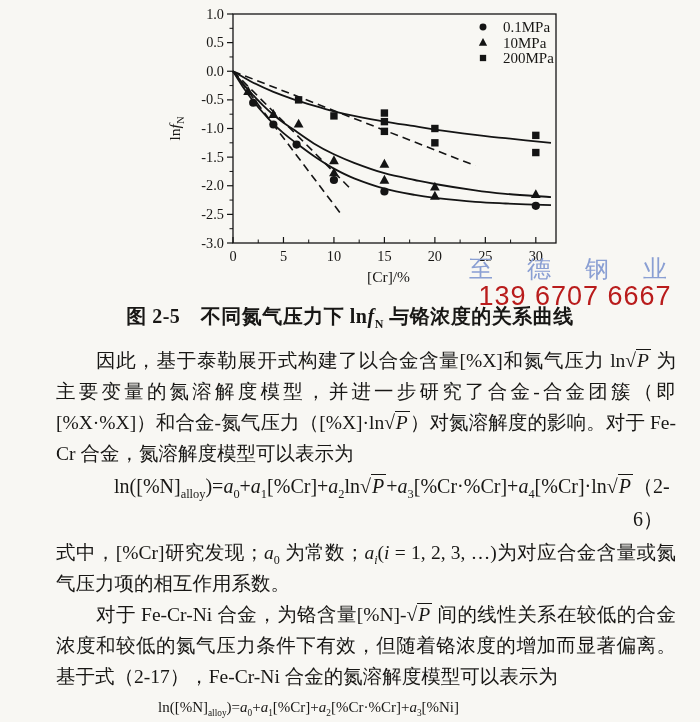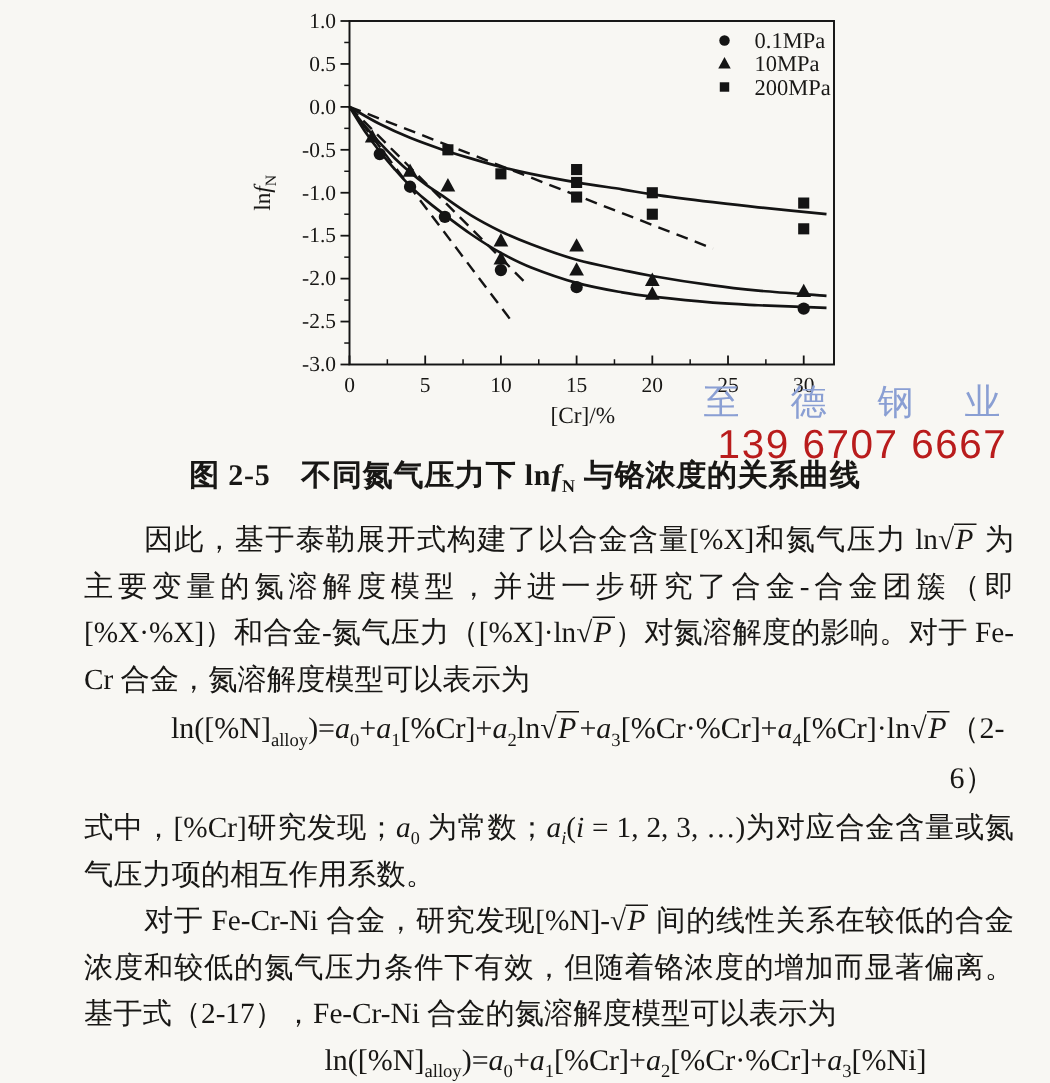--- a/index.html
+++ b/index.html
@@ -28,21 +28,21 @@
               padding:0 14px 0 56px;font-size:19.5px;line-height:31px;text-align:justify;}
   .para{margin:0;}
   .para.indent{text-indent:2.05em;}
   i.var{font-family:"Liberation Serif","DejaVu Serif",serif;}
   sub{font-size:.62em;line-height:0;}
   .sqrt{white-space:nowrap;}
   .sqrt .rad{border-top:1.5px solid currentColor;font-style:italic;padding:0 2px 0 1px;}
   .eq-row{display:flex;align-items:baseline;padding-left:58px;margin:1px 0;
           font-size:20px;line-height:33px;text-align:left;justify-content:space-between;}
   .eq-num{margin-left:auto;}
-  .eq-block{font-size:20px;line-height:31.5px;text-align:center;}
+  .eq-block{font-size:15px;line-height:31.5px;text-align:left;}
   .eq-line.l1{padding-left:102px;}
 </style>
 </head>
 <body>
 
 <div class="page">
 
   <div class="figure">
     <div class="chart-wrap">
       <svg id="chart-svg" xmlns="http://www.w3.org/2000/svg" viewBox="0 0 420 300">
@@ -152,21 +152,21 @@
   <div class="text-block">
     <p class="para indent"><span>因此，基于泰勒展开式构建了以合金含量[%X]和氮气压力 ln</span><span class="sqrt">√<span class="rad">P</span></span><span> 为主要变量的氮溶解度模型，并进一步研究了合金-合金团簇（即[%X·%X]）和合金-氮气压力（[%X]·ln</span><span class="sqrt">√<span class="rad">P</span></span><span>）对氮溶解度的影响。对于 Fe-Cr 合金，氮溶解度模型可以表示为</span></p>
 
     <div class="eq-row">
       <span class="eq"><span>ln([%N]</span><sub>alloy</sub><span>)=</span><i class="var">a</i><sub>0</sub><span>+</span><i class="var">a</i><sub>1</sub><span>[%Cr]+</span><i class="var">a</i><sub>2</sub><span>ln</span><span class="sqrt">√<span class="rad">P</span></span><span>+</span><i class="var">a</i><sub>3</sub><span>[%Cr·%Cr]+</span><i class="var">a</i><sub>4</sub><span>[%Cr]·ln</span><span class="sqrt">√<span class="rad">P</span></span></span>
       <span class="eq-num">（2-6）</span>
     </div>
 
     <p class="para"><span>式中，[%Cr]研究发现；</span><i class="var">a</i><sub>0</sub><span> 为常数；</span><i class="var">a</i><sub><i class="var">i</i></sub><span>(</span><i class="var">i</i><span> = 1, 2, 3, …)为对应合金含量或氮气压力项的相互作用系数。</span></p>
 
-    <p class="para indent"><span>对于 Fe-Cr-Ni 合金，研究发现[%N]-</span><span class="sqrt">√<span class="rad">P</span></span><span> 间的线性关系在较低的合金浓度和较低的氮气压力条件下有效，但随着铬浓度的增加而显著偏离。基于式（2-17），Fe-Cr-Ni 合金的氮溶解度模型可以表示为</span></p>
+    <p class="para indent"><span>对于 Fe-Cr-Ni 合金，为铬含量[%N]-</span><span class="sqrt">√<span class="rad">P</span></span><span> 间的线性关系在较低的合金浓度和较低的氮气压力条件下有效，但随着铬浓度的增加而显著偏离。基于式（2-17），Fe-Cr-Ni 合金的氮溶解度模型可以表示为</span></p>
 
     <div class="eq-block">
       <div class="eq-line l1"><span>ln([%N]</span><sub>alloy</sub><span>)=</span><i class="var">a</i><sub>0</sub><span>+</span><i class="var">a</i><sub>1</sub><span>[%Cr]+</span><i class="var">a</i><sub>2</sub><span>[%Cr·%Cr]+</span><i class="var">a</i><sub>3</sub><span>[%Ni]</span></div>
 
     </div>
   </div>
 
 </div>
 
 </body></html>

